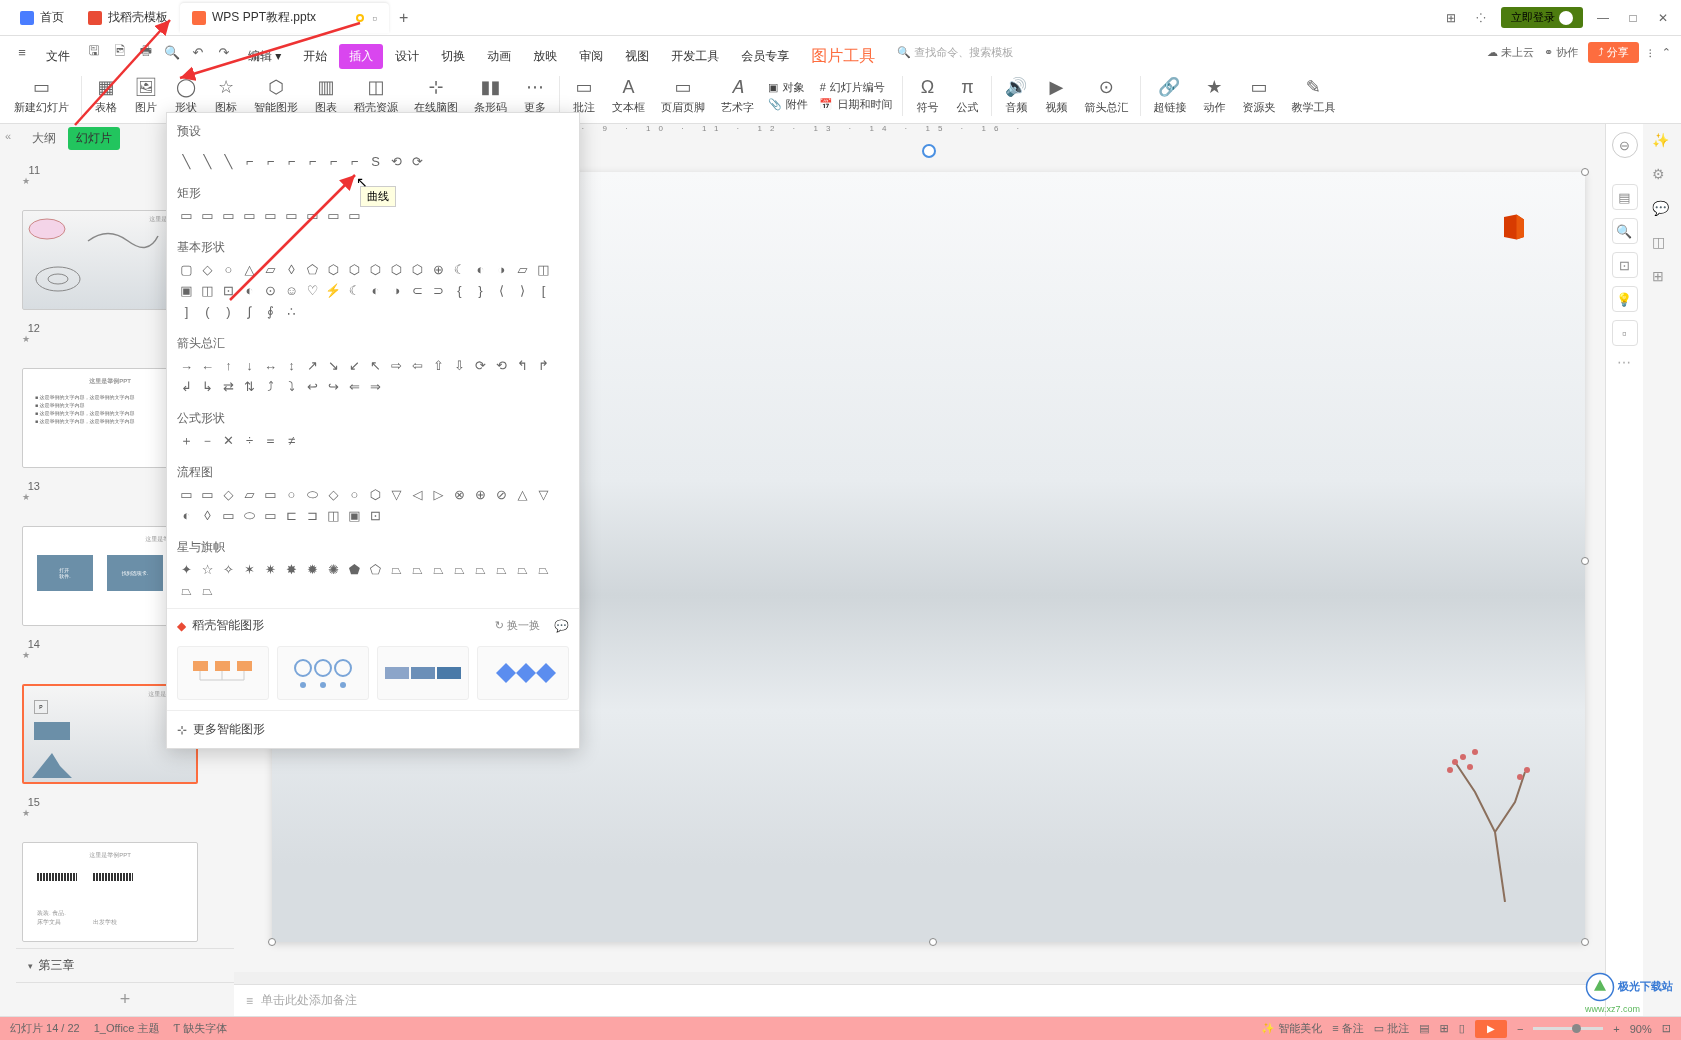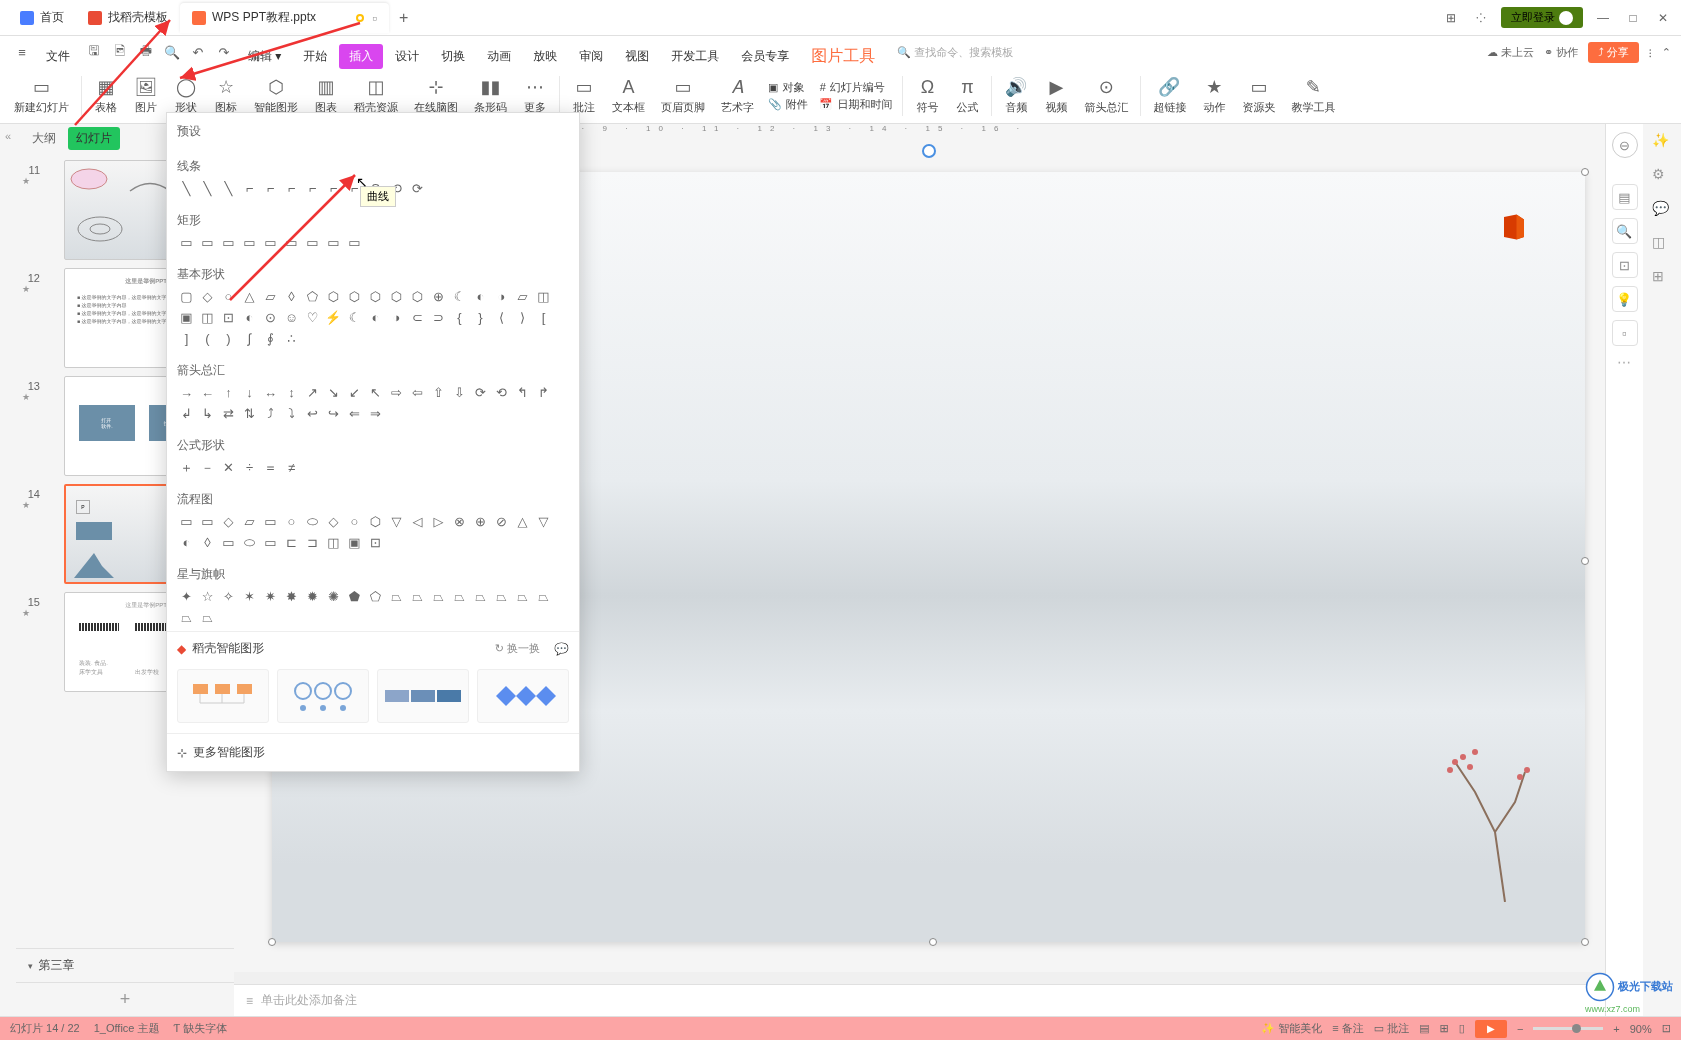--- a/index.html
+++ b/index.html
@@ -35,21 +35,21 @@
 .ribbon-mini-item { display: flex; align-items: center; gap: 4px; cursor: pointer; }
 
 
 .main { display: flex; height: calc(100% - 36px - 32px - 56px - 24px); position: relative; }
 .side-collapse { width: 16px; display: flex; align-items: flex-start; justify-content: center; padding-top: 6px; color: #999; font-size: 11px; }
 .thumbs { width: 218px; background: #f5f5f5; display: flex; flex-direction: column; }
 .thumbs-tabs { height: 28px; display: flex; align-items: center; gap: 4px; padding: 0 8px; font-size: 12px; }
 .thumbs-tab { padding: 3px 8px; color: #666; cursor: pointer; }
 .thumbs-tab.active { background: #22c55e; border-radius: 3px; color: #333; }
 .thumbs-list { flex: 1; overflow-y: auto; padding: 4px 0; }
-.thumb-item { display: flex; padding: 4px 6px; gap: 24px; }
+.thumb-item { display: flex; padding: 4px 6px; gap: 24px; flex-direction: column; }
 .thumb-num { width: 18px; font-size: 11px; color: #666; text-align: right; padding-top: 4px; }
 .thumb-star { font-size: 9px; color: #999; }
 .thumb-img { width: 176px; height: 100px; background: #fff; border: 1px solid #ccc; border-radius: 2px; position: relative; overflow: hidden; }
 .thumb-item.active .thumb-img { border: 2px solid #fd6d3f; }
 .thumbs-footer { padding: 8px 12px; font-size: 12px; color: #444; border-top: 1px solid #e0e0e0; display: flex; align-items: center; }
 .thumbs-add { text-align: center; padding: 6px; color: #999; font-size: 18px; border-top: 1px solid #e0e0e0; }
 .section-arrow { margin-right: 6px; color: #666; font-size: 9px; }
 
 
 .canvas-area { flex: 1; display: flex; flex-direction: column; background: #f5f5f5; position: relative; }
@@ -455,21 +455,20 @@
   </div>
 </div>
 
 <div class="shapes-dropdown">
   <div class="shapes-scroll">
     <div class="shapes-section">
         <div class="shapes-title">预设</div>
       </div>
 
     <div class="shapes-section">
-      <div class="shapes-title">线条</div>
       <div class="shapes-grid" id="grid-lines">
           <div class="shape-cell">╲</div>
           <div class="shape-cell">╲</div>
           <div class="shape-cell">╲</div>
           <div class="shape-cell">⌐</div>
           <div class="shape-cell">⌐</div>
           <div class="shape-cell">⌐</div>
           <div class="shape-cell">⌐</div>
           <div class="shape-cell">⌐</div>
           <div class="shape-cell">⌐</div>

